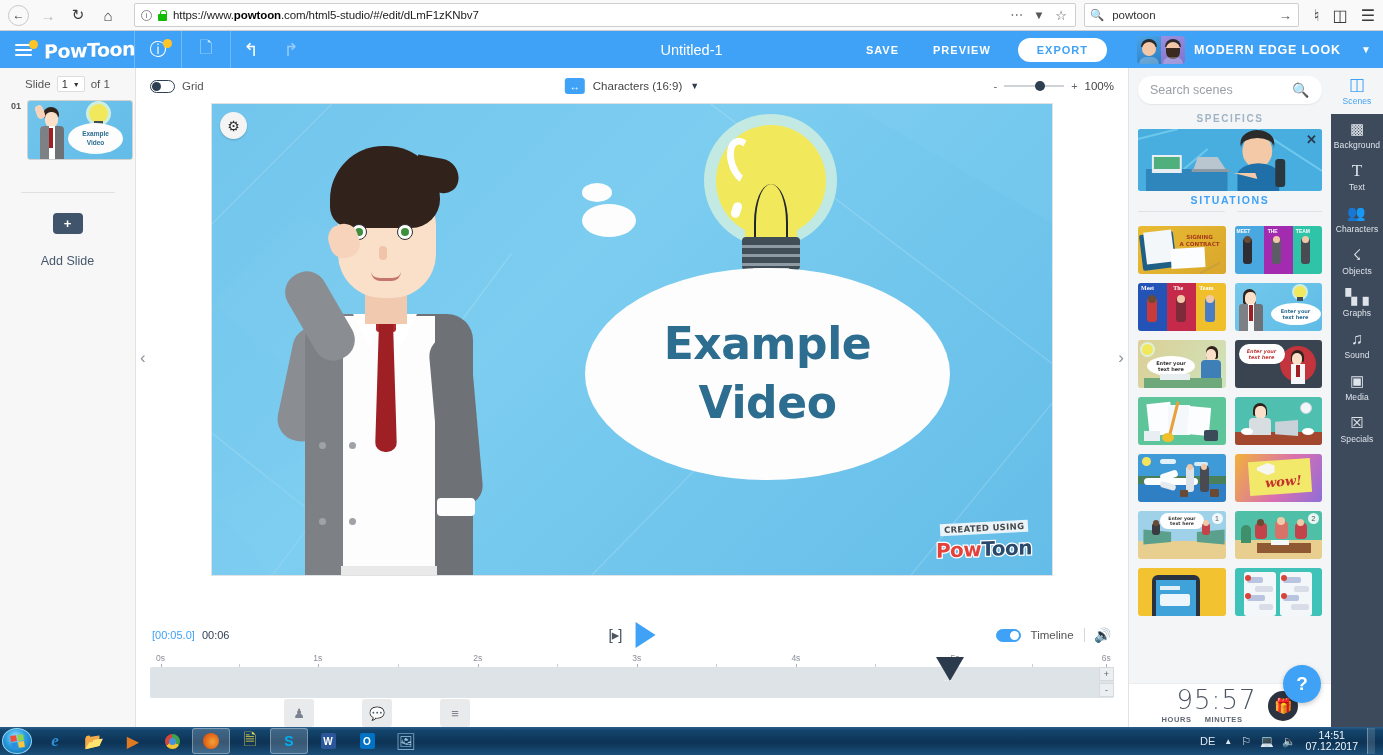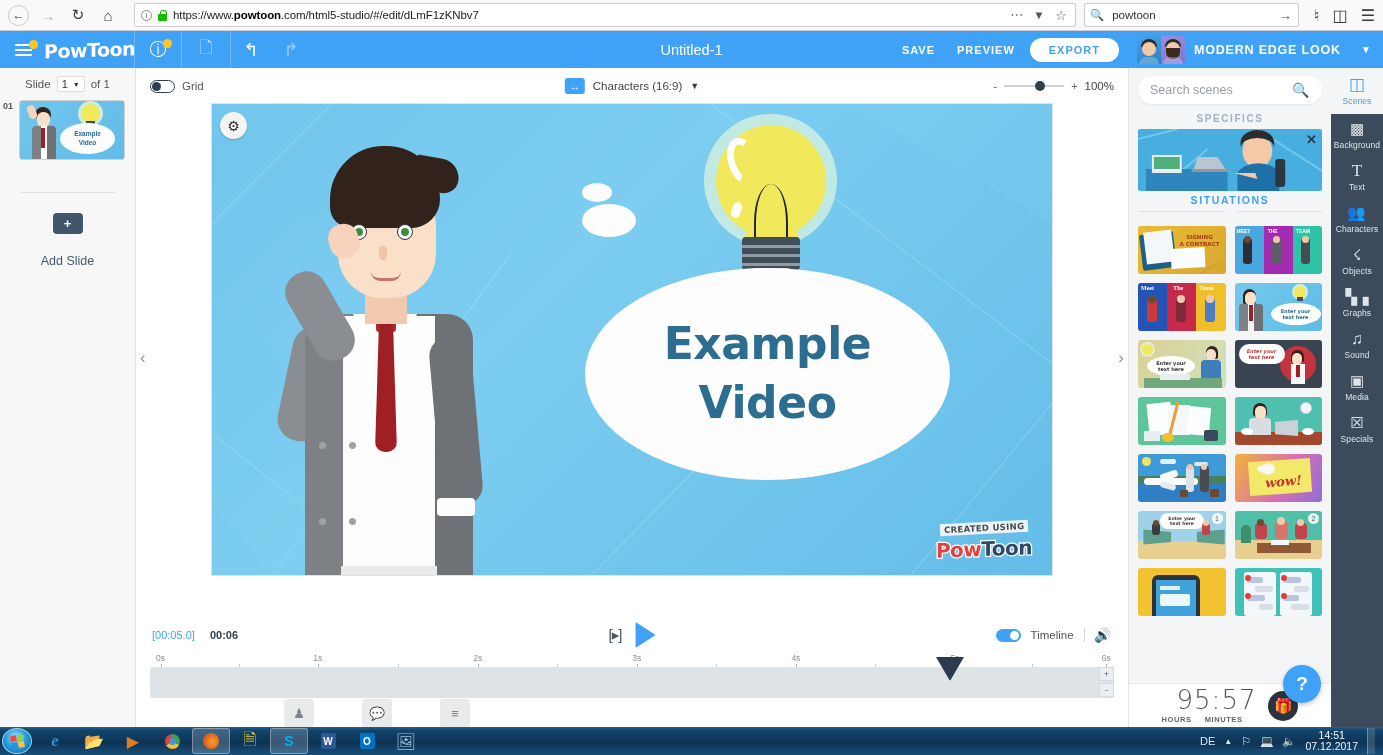--- a/index.html
+++ b/index.html
@@ -108,21 +108,21 @@
   }
   .icon-cell { width: 46px; color: #fff; }
   .icon-cell.doc { width: 48px; opacity: .72; }
   .icon-cell.undo { width: 40px; }
   .icon-cell.redo { width: 40px; opacity: .45; }
   .title-center {
     position: absolute; left: 0; right: 0; text-align: center;
     font-size: 14.5px; color: #fff; pointer-events: none;
   }
   .hdr-right {
-    margin-left: auto; display: flex; align-items: center; height: 37px;
+    margin-left: auto; display: flex; align-items: center; height: 37px; gap: 12px;
   }
   .hdr-txtbtn {
     color: #fff; font-size: 11px; font-weight: bold; letter-spacing: 1px;
     padding: 0 11px;
   }
   .export-btn {
     background: #fff; color: #3fa2f7; font-size: 11px; font-weight: bold;
     letter-spacing: 1px; border-radius: 14px; padding: 6px 19px;
     margin: 0 8px 0 4px;
   }
@@ -151,21 +151,21 @@
   }
   .slide-head {
     display: flex; align-items: center; justify-content: center;
     gap: 6px; font-size: 11.5px; color: #555; margin-bottom: 8px;
   }
   .slide-select {
     background: #fff; border: 1px solid #dcdcdc; border-radius: 2px;
     font-size: 11px; padding: 1px 4px; display: flex; align-items: center; gap: 5px;
     color: #333;
   }
-  .slide-row { display: flex; align-items: flex-start; padding-left: 3px; }
+  .slide-row { display: flex; align-items: flex-start; padding-left: 11px; }
   .slide-num { font-size: 9px; color: #555; font-weight: bold; padding-top: 1px; width: 16px;}
   .thumb {
     width: 106px; height: 60px; border-radius: 3px; overflow: hidden;
     position: relative; border: 1px solid #d2d2d2;
   }
   .panel-divider {
     width: 94px; height: 1px; background: #e0e0e0; margin: 32px auto 0;
   }
   .add-slide-wrap { text-align: center; margin-top: 20px; }
   .add-slide-btn {
@@ -333,21 +333,21 @@
   .collapse.left { left: 4px; }
   .collapse.right { right: 4px; }
 
   
   .playback {
     height: 36px; display: flex; align-items: center; padding: 0 16px;
     position: relative;
   }
   .tc { font-size: 11px; }
   .tc .cur { color: #3fa2f7; }
-  .tc .tot { color: #2f3f52; font-weight: bold; margin-left: 12px;}
+  .tc .tot { color: #2f3f52; font-weight: normal; margin-left: 4px;}
   .play-group {
     position: absolute; left: 50%; transform: translateX(-50%);
     display: flex; align-items: center; gap: 14px;
   }
   .step-btn { font-size: 15px; color: #4b5562; letter-spacing: -1px; }
   .play-tri {
     width: 0; height: 0; border-left: 20px solid #3fa2f7;
     border-top: 13px solid transparent; border-bottom: 13px solid transparent;
   }
   .pb-right { margin-left: auto; display: flex; align-items: center; gap: 10px; }

